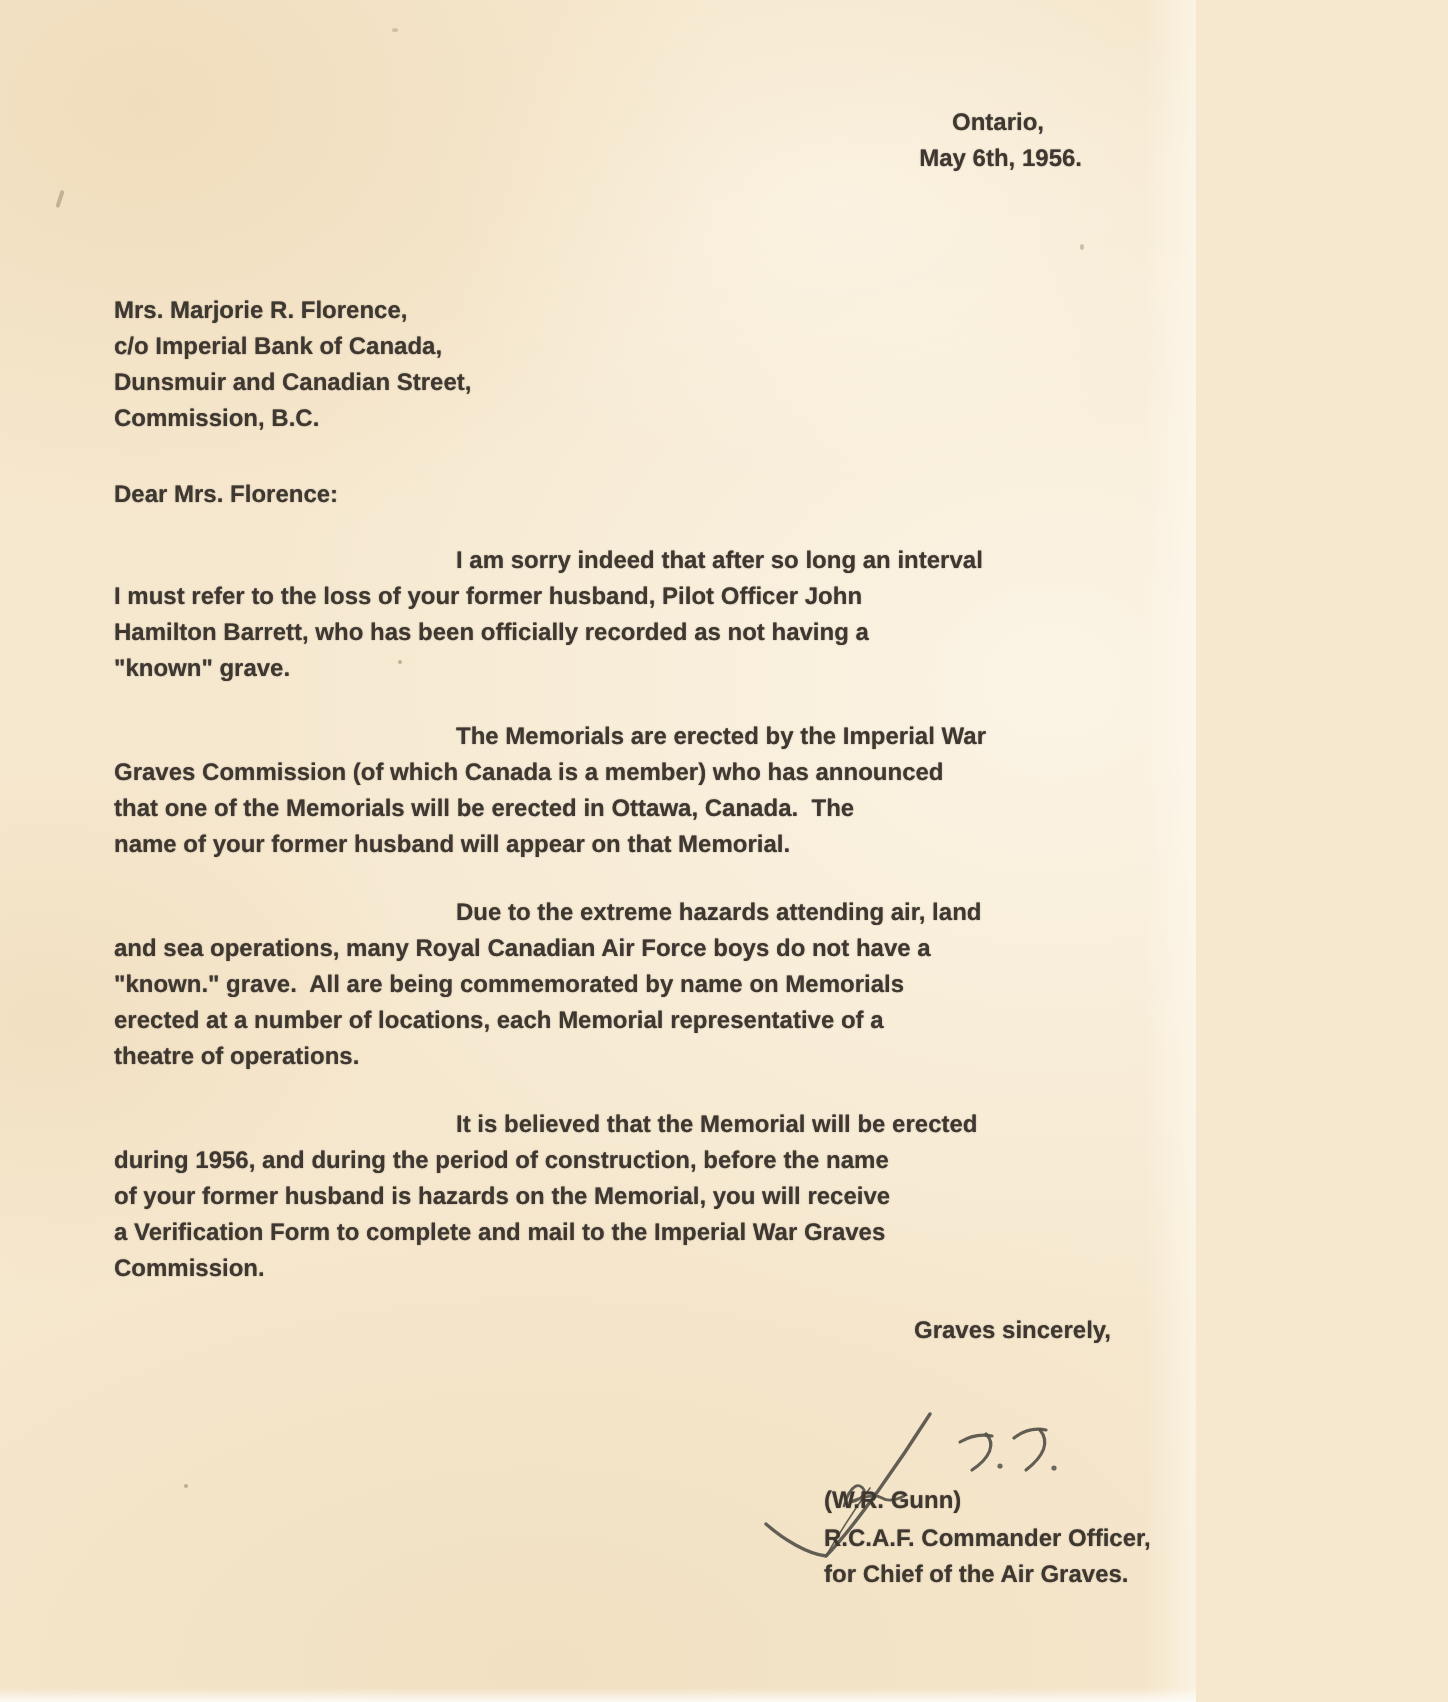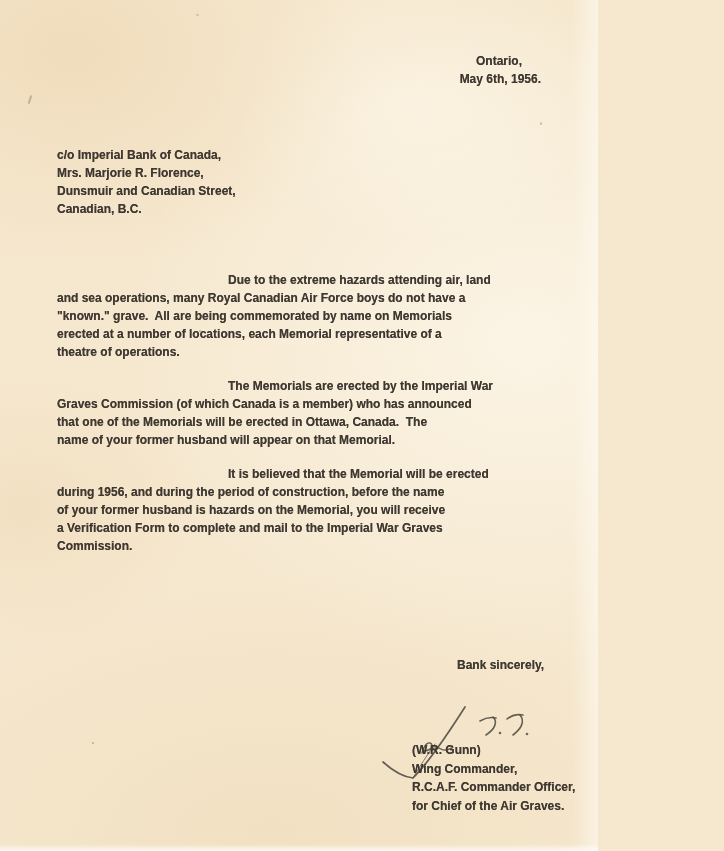--- a/index.html
+++ b/index.html
@@ -72,58 +72,62 @@
   <i class="speck sp-d"></i>
   <i class="speck sp-e"></i>
   <i class="speck sp-f"></i>
 
   <div class="dateline">
     <div class="place">Ontario,</div>
     <div class="date">May 6th, 1956.</div>
   </div>
 
   <div class="recipient">
+    <div>Mrs. Marjorie R. Florence,</div>
     <div>c/o Imperial Bank of Canada,</div>
-    <div>Mrs. Marjorie R. Florence,</div>
     <div>Dunsmuir and Canadian Street,</div>
-    <div>Canadian, B.C.</div>
+    <div>Commission, B.C.</div>
   </div>
 
+  <div class="salutation">Dear Mrs. Florence:</div>
 
   <div class="body-text">
+    <p class="para">I am sorry indeed that after so long an interval
+I must refer to the loss of your former husband, Pilot Officer John
+Hamilton Barrett, who has been officially recorded as not having a
+"known" grave.</p>
+    <p class="para">The Memorials are erected by the Imperial War
+Graves Commission (of which Canada is a member) who has announced
+that one of the Memorials will be erected in Ottawa, Canada.  The
+name of your former husband will appear on that Memorial.</p>
     <p class="para">Due to the extreme hazards attending air, land
 and sea operations, many Royal Canadian Air Force boys do not have a
 "known." grave.  All are being commemorated by name on Memorials
 erected at a number of locations, each Memorial representative of a
 theatre of operations.</p>
-    <p class="para">The Memorials are erected by the Imperial War
-Graves Commission (of which Canada is a member) who has announced
-that one of the Memorials will be erected in Ottawa, Canada.  The
-name of your former husband will appear on that Memorial.</p>
     <p class="para">It is believed that the Memorial will be erected
 during 1956, and during the period of construction, before the name
 of your former husband is hazards on the Memorial, you will receive
 a Verification Form to complete and mail to the Imperial War Graves
 Commission.</p>
   </div>
 
-  <div class="closing">Bank sincerely,</div>
+  <div class="closing">Graves sincerely,</div>
 
   <svg class="signature-svg" viewBox="0 0 180 100" xmlns="http://www.w3.org/2000/svg" aria-hidden="true">
     <path d="M 3 64 C 12 72 24 79 33 80 C 47 66 71 31 85 9" stroke-width="1.7"></path>
     <path d="M 33 80 C 40 68 47 57 55 46" stroke-width="0.8"></path>
     <path d="M 42 55 C 45 44 50 43 52 47 C 53 50 48 53 45 53 C 52 50 58 49 61 51 C 64 53 68 52 72 50" stroke-width="1.4"></path>
     <path d="M 100 23 C 105 20 111 19 116 20" stroke-width="1.6"></path>
     <path d="M 113 19 C 118 24 115 31 106 37" stroke-width="1.6"></path>
     <circle cx="120" cy="35" r="1.3"></circle>
     <path d="M 127 21 C 132 17 138 16 143 17" stroke-width="1.6"></path>
     <path d="M 140 17 C 145 23 142 30 133 37" stroke-width="1.6"></path>
     <circle cx="147" cy="36" r="1.3"></circle>
   </svg>
 
   <div class="sig-block">
     <div class="sig-name">(W.R. Gunn)</div>
-    <div class="sig-rank">Wing Commander,</div>
     <div class="sig-corps">R.C.A.F. Commander Officer,</div>
     <div class="sig-behalf">for Chief of the Air Graves.</div>
   </div>
 
 </div>
 
 </body></html>

